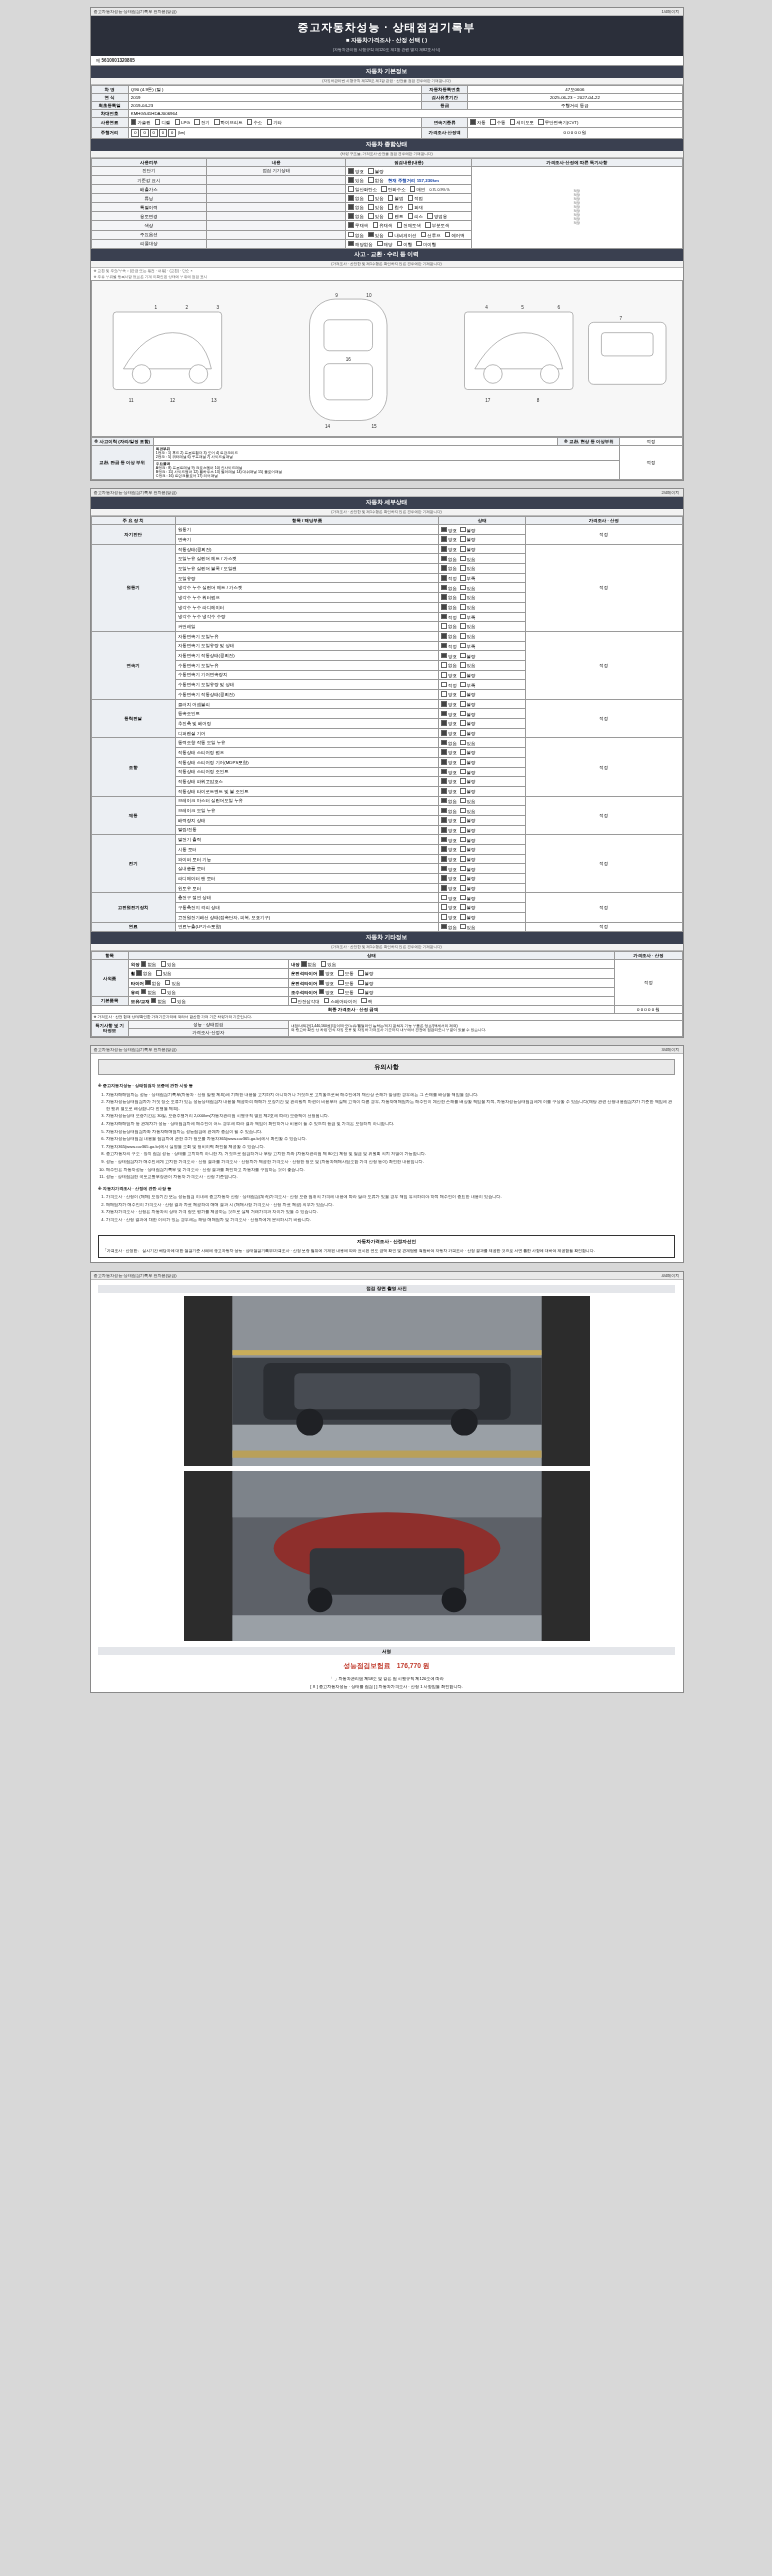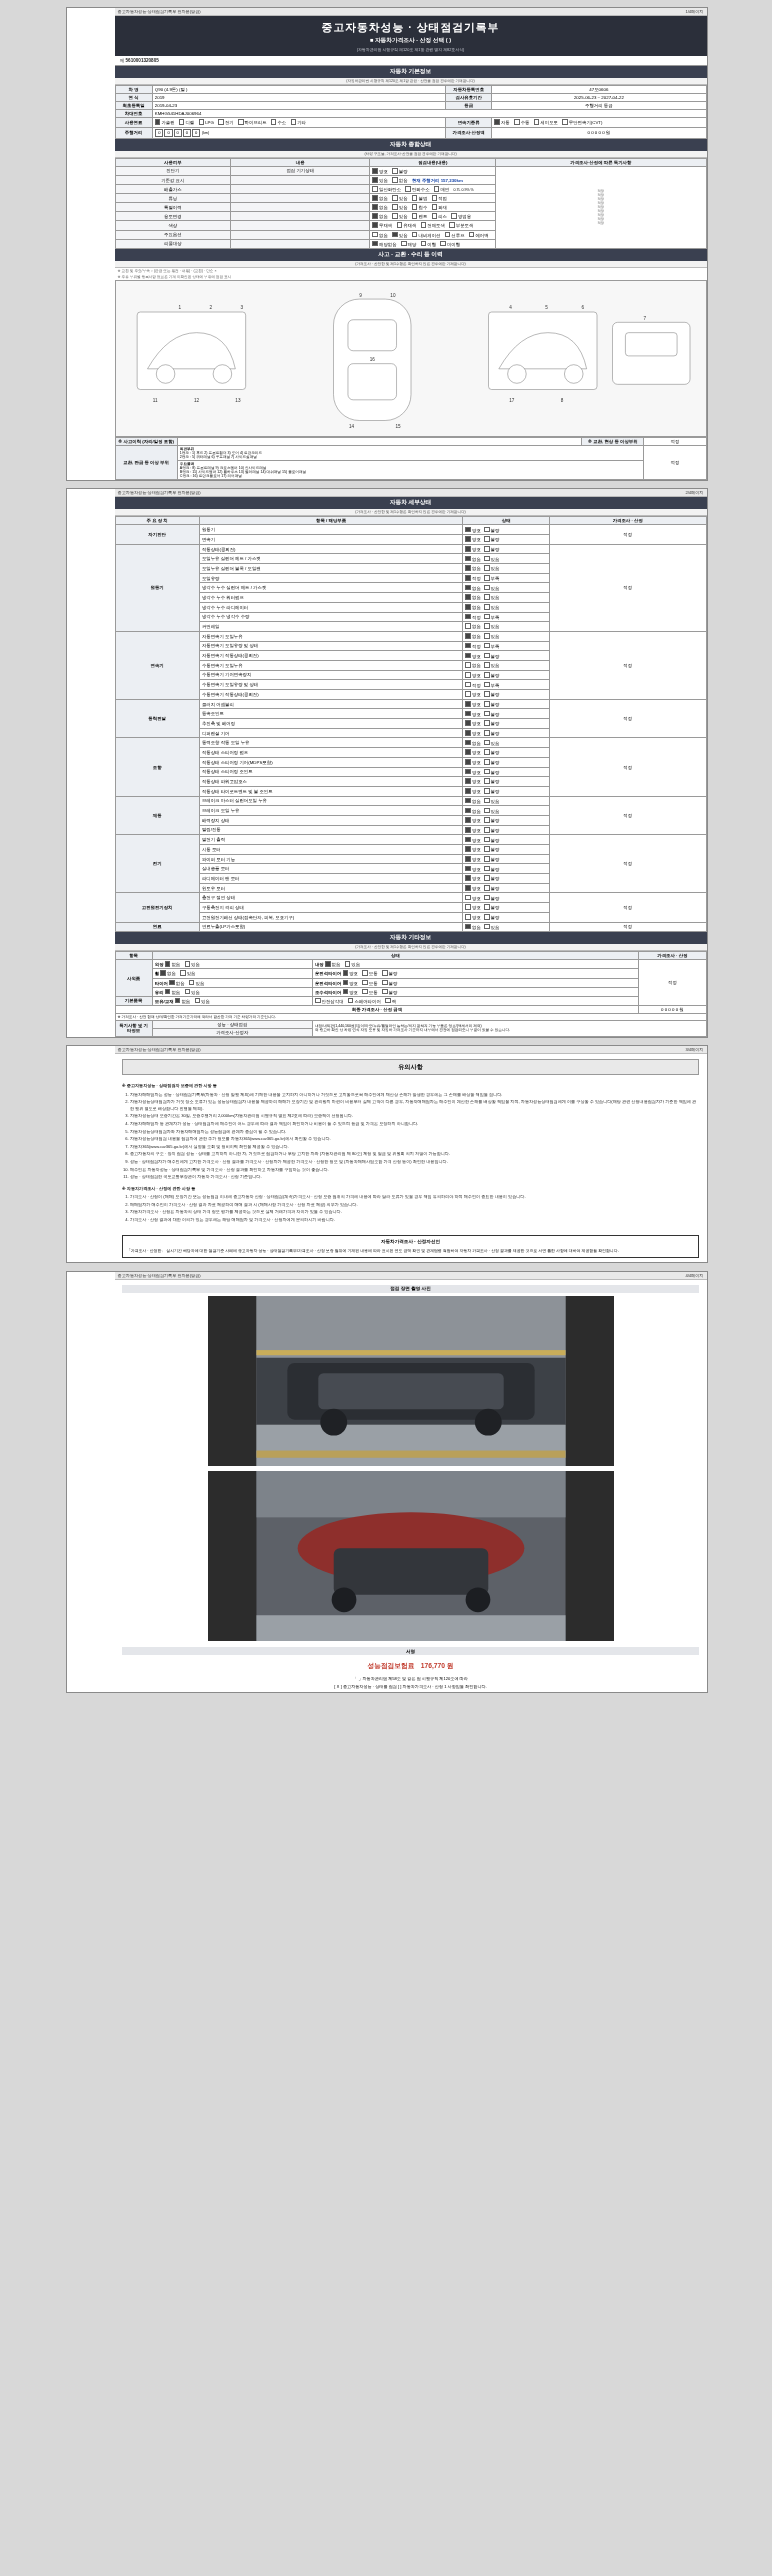--- a/index.html
+++ b/index.html
@@ -1,19 +1,19 @@
 <!DOCTYPE html>
 <html lang="ko" style="font-size:8.2px"><head>
 <meta charset="utf-8">
 <style>
   html,body{margin:0;padding:0;background:#d8d8d8;}
   body{font-family:"Liberation Sans","DejaVu Sans",sans-serif;}
   .page{width:773px;margin:0 auto;background:#d8d8d8;}
   .sheet{background:#ffffff;border:0.5px solid #8a8a8a;margin:0 auto;}
-  .s1{width:592px;padding-left:48px;}
+  .s1{width:592px;}
   .mt{margin-top:7.2px;}
   .topbar{background:#e9e9e9;border-bottom:0.5px solid #bbb;font-size:4.1px;color:#333;padding:1px 3.1px;display:flex;justify-content:space-between;}
   .hdr{background:#2b2f3a;color:#fff;text-align:center;padding:5.2px 0 4.1px;}
   .hdr h1{margin:0;font-size:10.8px;letter-spacing:1px;font-weight:bold;}
   .hdr h2{margin:2.1px 0 0;font-size:5.7px;font-weight:bold;}
   .hdr p{margin:1.5px 0 0;font-size:3.9px;color:#c9ccd5;}
   .docno{font-size:4.6px;padding:2.1px 5.2px;color:#222;border-bottom:0.5px solid #999;}
   .secbar{background:#3a4050;color:#fff;text-align:center;font-size:5.7px;font-weight:bold;padding:2.1px 0;}
   .secsub{font-size:3.6px;color:#444;text-align:center;padding:1px 0;background:#f2f2f2;border-bottom:0.5px solid #bbb;}
   table{border-collapse:collapse;width:100%;font-size:4.4px;}

